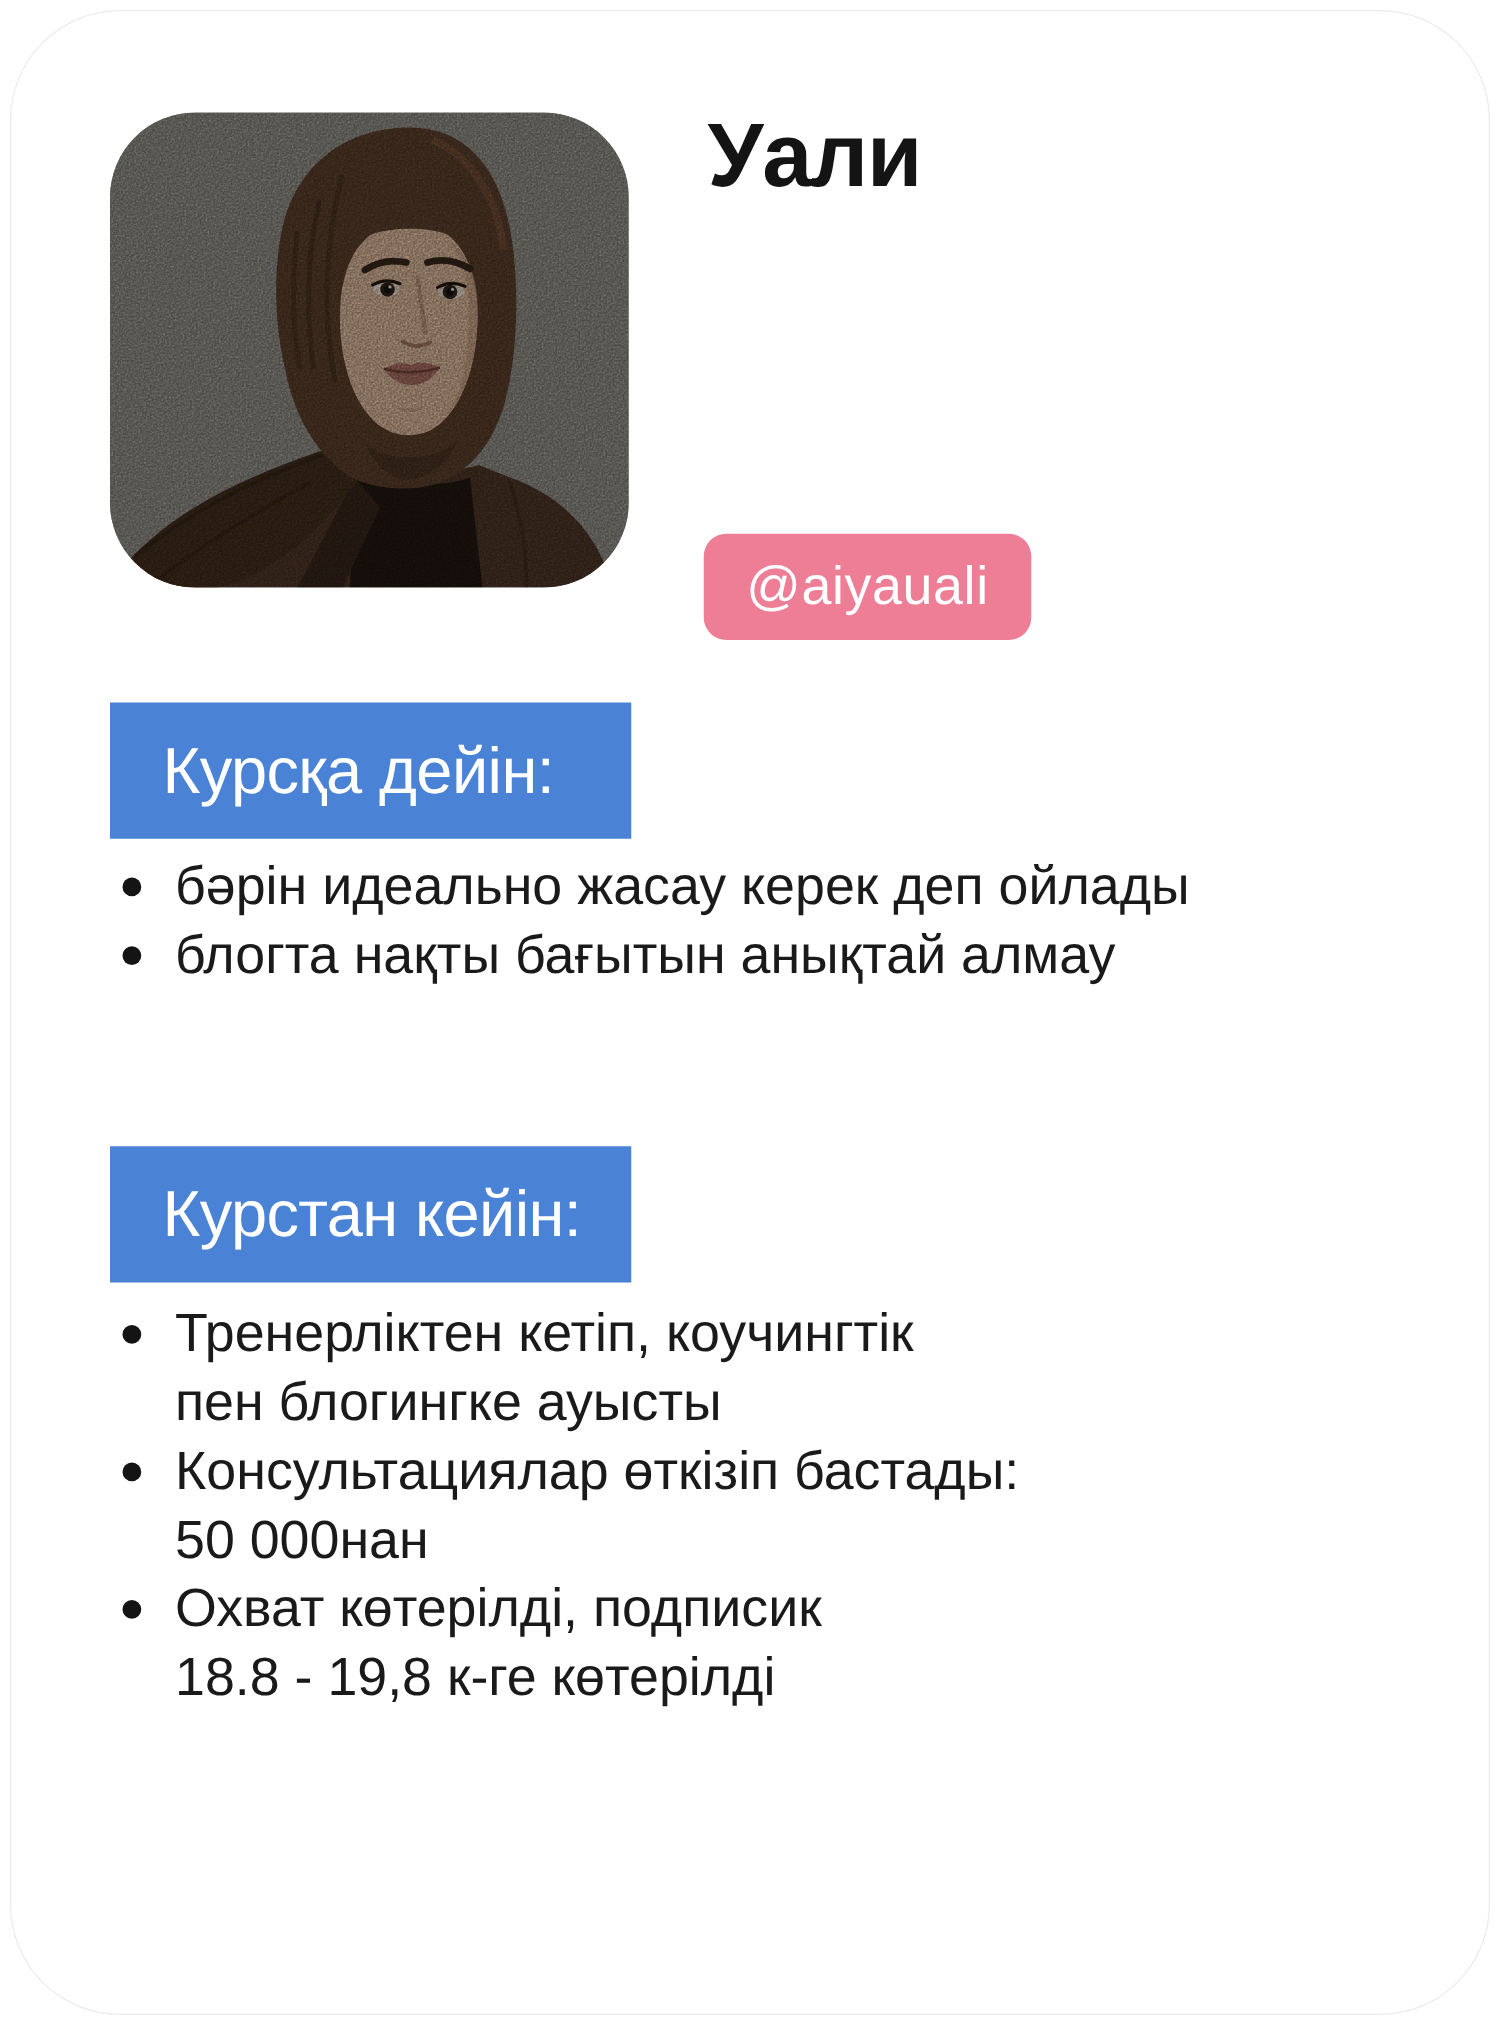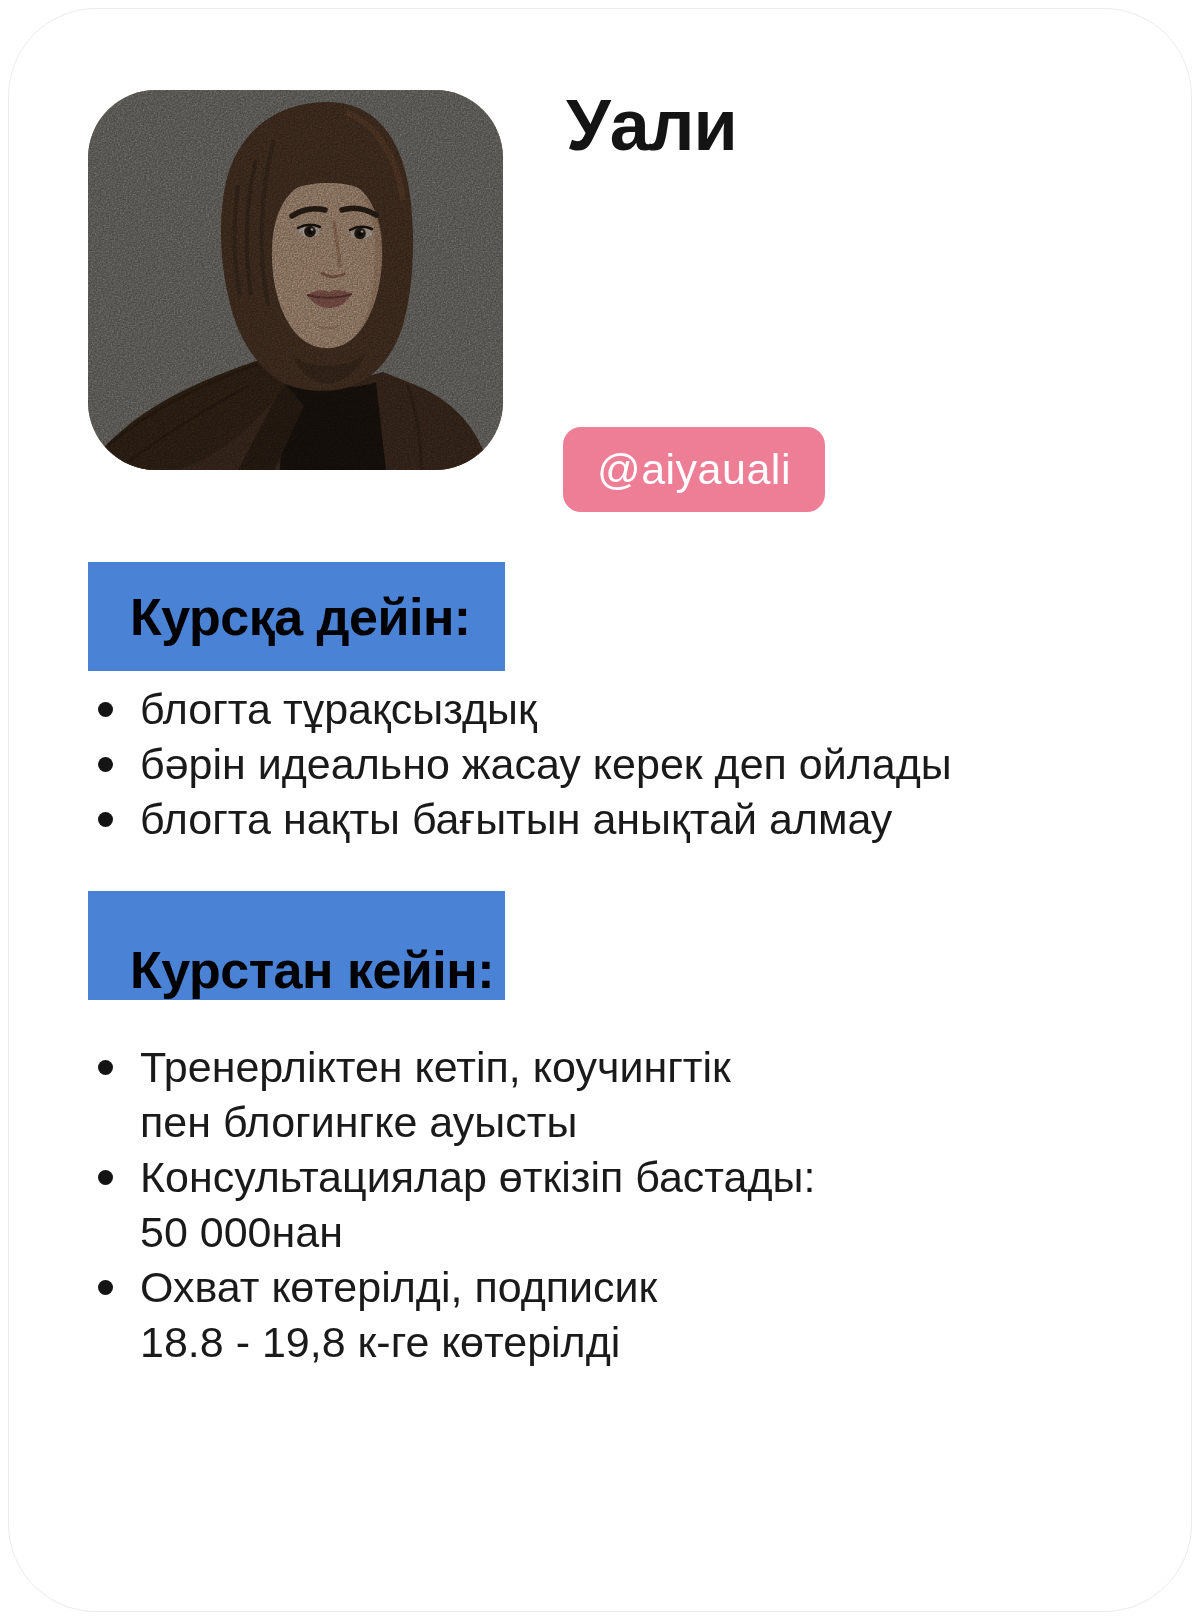--- a/index.html
+++ b/index.html
@@ -38,24 +38,24 @@
   }
   .badge span{color:#ffffff;font-size:43px;letter-spacing:0.5px;}
   .section-header{
     position:absolute;left:88px;
     width:417px;height:109px;box-sizing:border-box;
     background:#4a82d6;
     display:flex;align-items:center;
     padding-left:42px;
   }
   .section-header span{
-    color:#000000;font-size:52px;font-weight:700;letter-spacing:-0.5px;
+    color:#ffffff;font-size:52px;font-weight:400;letter-spacing:-0.5px;
   }
   .header-before{top:562px;}
-  .header-after{top:891px;align-items:flex-end;}
+  .header-after{top:917px;}
   ul.bullets{
     position:absolute;left:98px;
     margin:0;padding:0;list-style:none;
     width:1020px;
   }
   .list-before{top:682px;}
   .list-after{top:1040px;}
   ul.bullets li{
     position:relative;
     padding-left:42px;
@@ -155,23 +155,20 @@
   <div class="badge">
     <span>@aiyauali</span>
   </div>
 
   <div class="section-header header-before">
     <span>Курсқа дейін:</span>
   </div>
 
   <ul class="bullets list-before">
     <li>
-      <span class="li-text">блогта тұрақсыздық</span>
-    </li>
-    <li>
       <span class="li-text">бәрін идеально жасау керек деп ойлады</span>
     </li>
     <li>
       <span class="li-text">блогта нақты бағытын анықтай алмау</span>
     </li>
   </ul>
 
   <div class="section-header header-after">
     <span>Курстан кейін:</span>
   </div>

